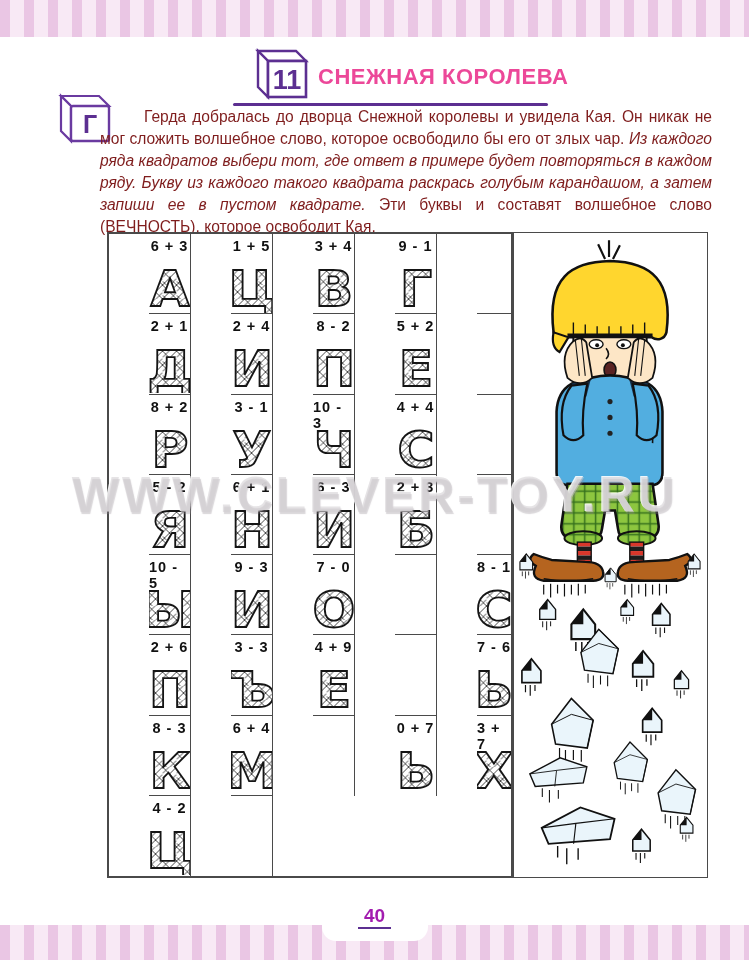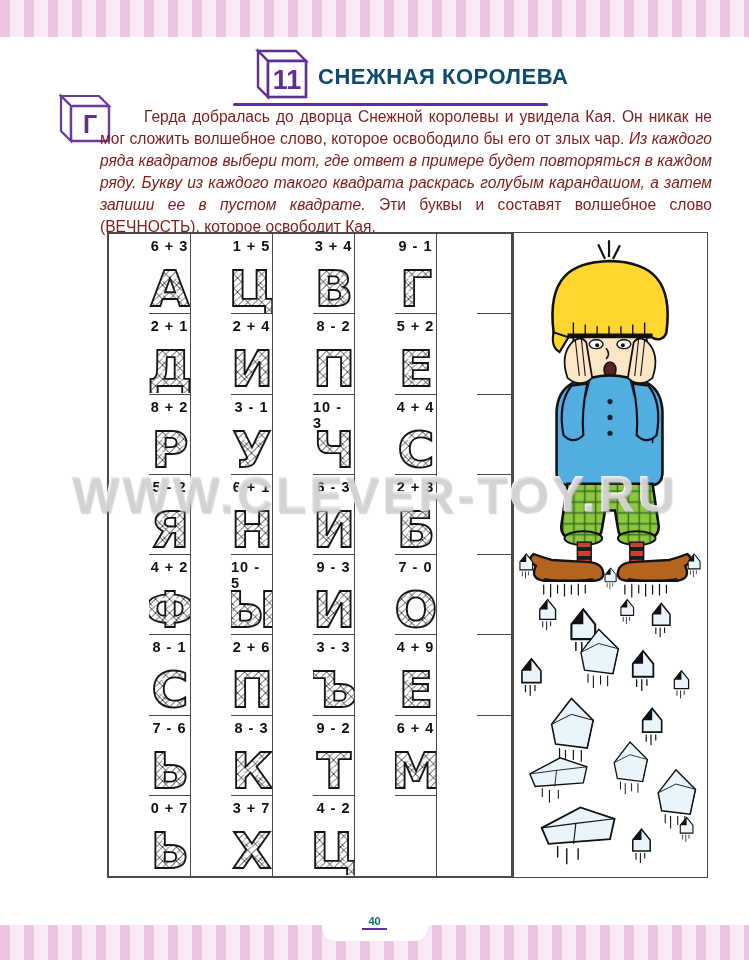--- a/index.html
+++ b/index.html
@@ -13,32 +13,32 @@
     background:repeating-linear-gradient(90deg,#eac6e4 0 10px,#f8e9f5 10px 24px);
   }
   .band-top{top:0;height:37px;}
   .band-bottom{bottom:0;height:35px;}
   .band-notch{
     position:absolute;left:322px;bottom:19px;width:106px;height:18px;
     background:#ffffff;border-radius:0 0 14px 14px;
   }
   .page-number{
     position:absolute;left:0;right:0;bottom:33px;text-align:center;
-    font-size:11px;font-weight:bold;color:#0f766e;
+    font-size:19px;font-weight:bold;color:#a21caf;
   }
   .page-number span{border-bottom:2px solid #5c2f91;padding:0 6px 1px 6px;}
 
   
   .header-underline{
     position:absolute;left:233px;top:103px;width:315px;height:3px;background:#5c2f91;border-radius:2px;
   }
   .header-cube{position:absolute;left:251px;top:47px;}
   .lesson-title{
     position:absolute;left:318px;top:64px;font-size:22px;font-weight:bold;
-    color:#0c4a6e;letter-spacing:0.5px;white-space:nowrap;
+    color:#ec4899;letter-spacing:0.5px;white-space:nowrap;
   }
   .task-cube{position:absolute;left:55px;top:93px;}
   .cube-num{font-family:"Liberation Sans",sans-serif;font-weight:bold;fill:#5c2f91;}
 
   
   .task-text{
     position:absolute;left:100px;top:106px;width:612px;
     font-size:15.6px;line-height:22px;text-align:justify;text-indent:44px;color:#7f1d1d;
   }
   .task-text .it{font-style:italic;}
@@ -227,26 +227,20 @@
       </svg>
     </div>
     <div class="cell">
       <div class="expr">2 + 3</div>
       <svg viewBox="0 0 76 60" class="letter-svg">
         <text x="38" y="52" text-anchor="middle" class="mosaic-text">Б</text>
       </svg>
     </div>
     <div class="cell"></div>
     <div class="cell">
-      <div class="expr">4 + 2</div>
-      <svg viewBox="0 0 76 60" class="letter-svg">
-        <text x="38" y="52" text-anchor="middle" class="mosaic-text">Ф</text>
-      </svg>
-    </div>
-    <div class="cell">
       <div class="expr">10 - 5</div>
       <svg viewBox="0 0 76 60" class="letter-svg">
         <text x="38" y="52" text-anchor="middle" class="mosaic-text">Ы</text>
       </svg>
     </div>
     <div class="cell">
       <div class="expr">9 - 3</div>
       <svg viewBox="0 0 76 60" class="letter-svg">
         <text x="38" y="52" text-anchor="middle" class="mosaic-text">И</text>
       </svg>
@@ -286,26 +280,20 @@
     <div class="cell">
       <div class="expr">7 - 6</div>
       <svg viewBox="0 0 76 60" class="letter-svg">
         <text x="38" y="52" text-anchor="middle" class="mosaic-text">Ь</text>
       </svg>
     </div>
     <div class="cell">
       <div class="expr">8 - 3</div>
       <svg viewBox="0 0 76 60" class="letter-svg">
         <text x="38" y="52" text-anchor="middle" class="mosaic-text">К</text>
-      </svg>
-    </div>
-    <div class="cell">
-      <div class="expr">9 - 2</div>
-      <svg viewBox="0 0 76 60" class="letter-svg">
-        <text x="38" y="52" text-anchor="middle" class="mosaic-text">Т</text>
       </svg>
     </div>
     <div class="cell">
       <div class="expr">6 + 4</div>
       <svg viewBox="0 0 76 60" class="letter-svg">
         <text x="38" y="52" text-anchor="middle" class="mosaic-text">М</text>
       </svg>
     </div>
     <div class="cell"></div>
     <div class="cell">

